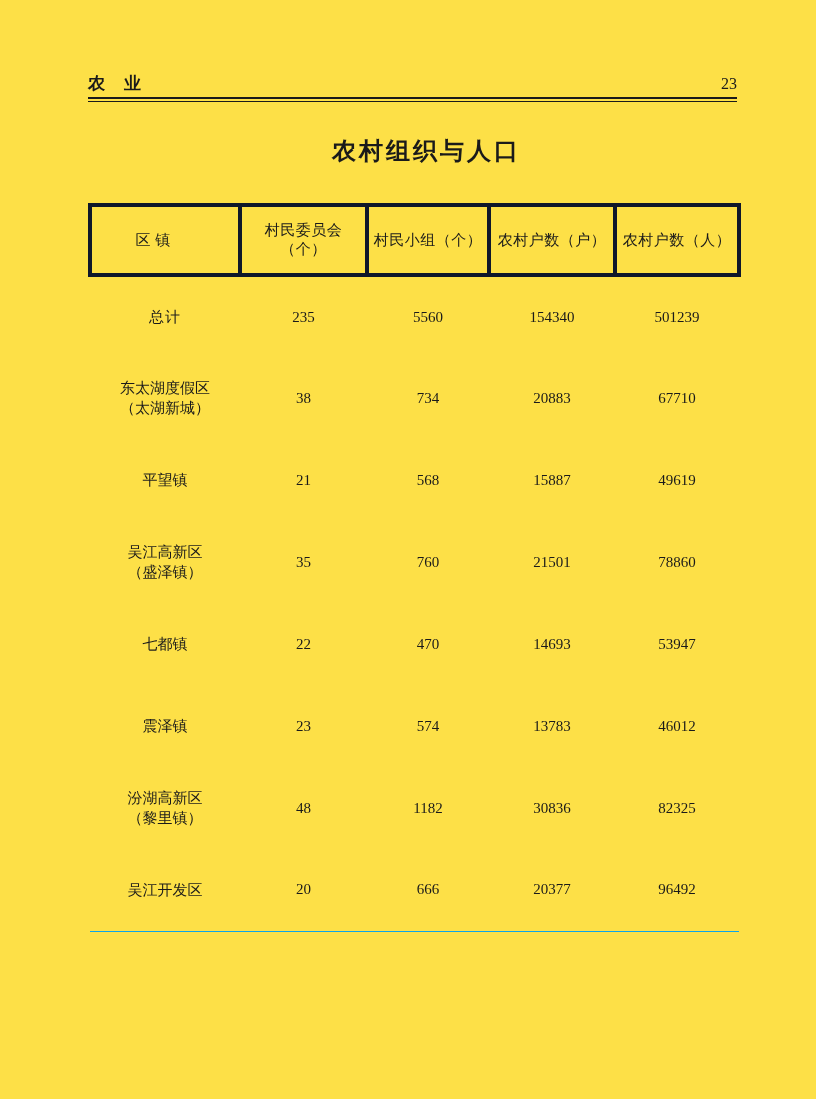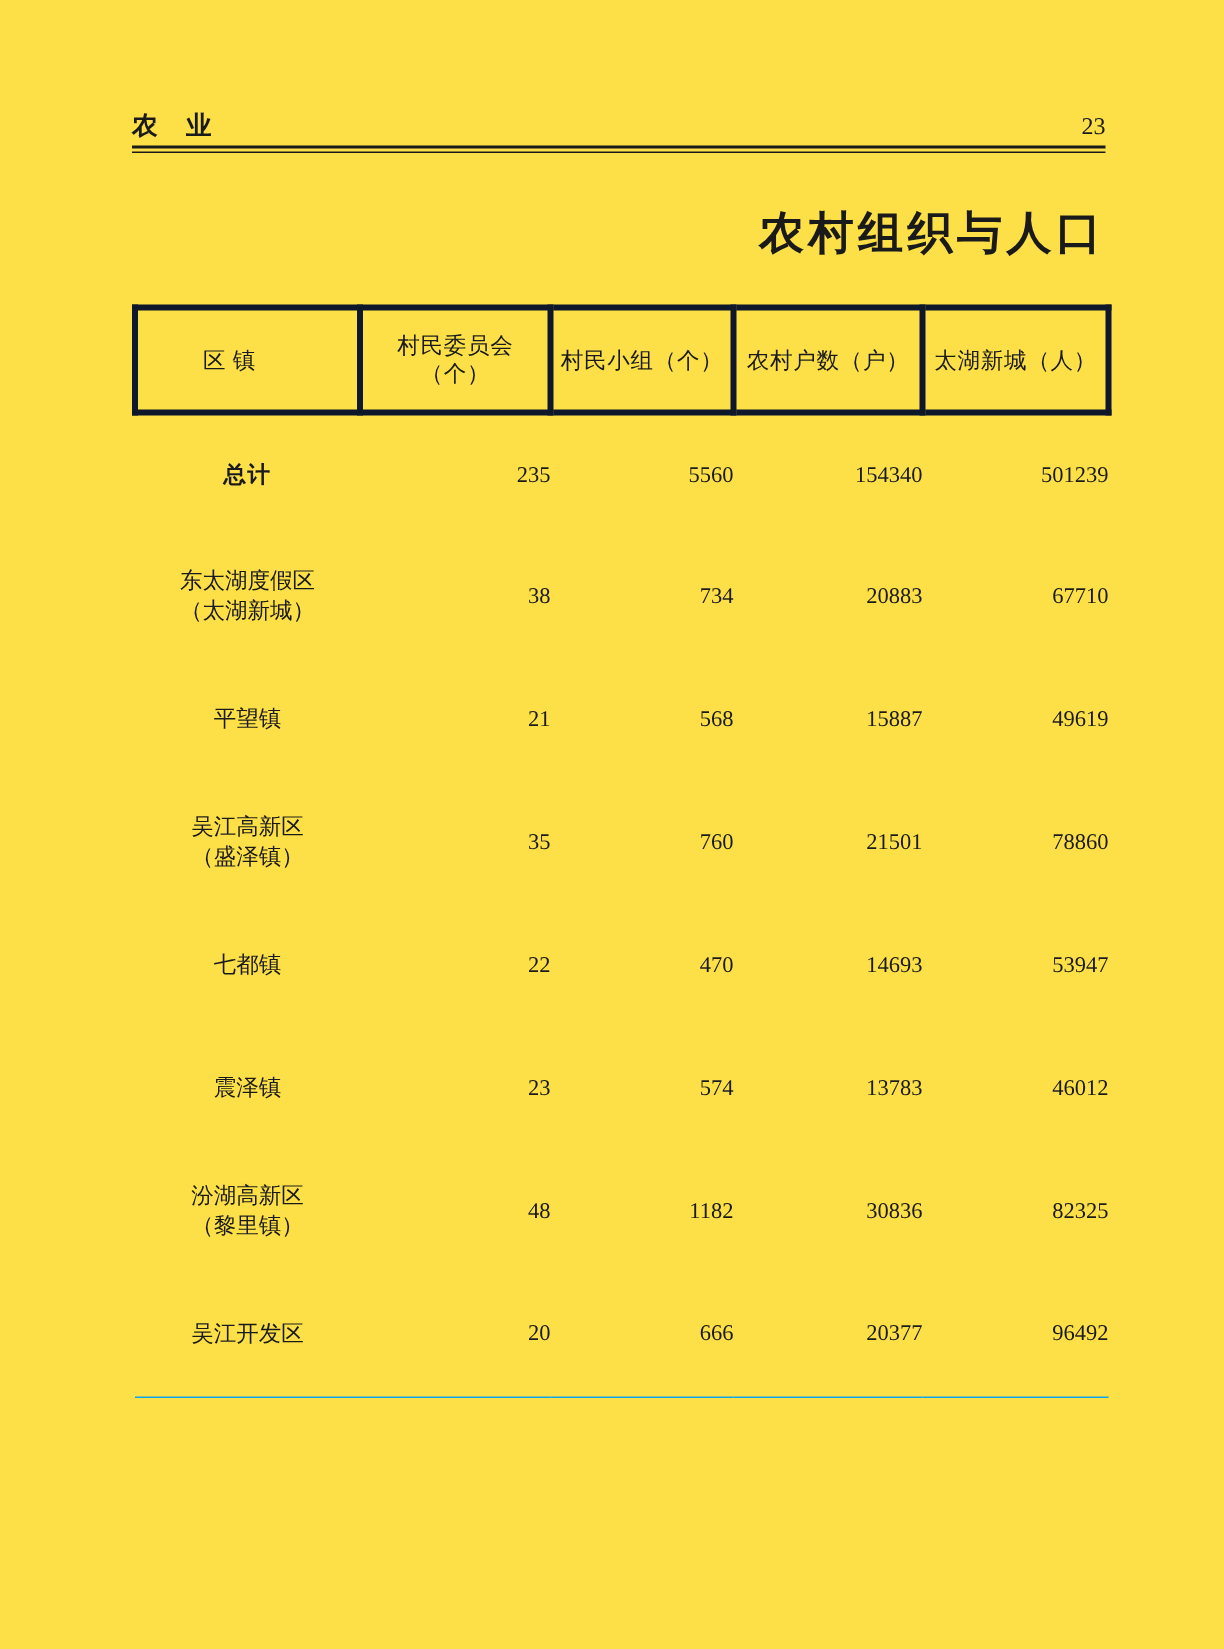--- a/index.html
+++ b/index.html
@@ -50,23 +50,23 @@
     border-top: 2px solid #1a1a1a;
     border-bottom: 1px solid #1a1a1a;
   }
   
   .doc-title {
     position: absolute;
     top: 135px;
     left: 0;
     width: 649px;
     margin: 0;
-    text-align: right;
+    text-align: center;
     text-indent: 28px;
-    font-size: 30px;
+    font-size: 24px;
     font-weight: bold;
     letter-spacing: 3px;
     white-space: nowrap;
   }
   
   table.stat-table {
     position: absolute;
     top: 203px;
     left: 0;
     width: 649px;
@@ -90,22 +90,22 @@
     vertical-align: middle;
     padding: 0;
   }
   .stat-table tbody tr:last-child td { border-bottom: 1px solid #0ea5e9; }
   td.label {
     text-align: center;
     padding-right: 24px;
     white-space: pre-line;
     line-height: 20px;
   }
-  tr.total td.label { font-weight: bold; letter-spacing: 1px; }
-  td.num { text-align: right; font-variant-numeric: lining-nums; }
+  tr.total td.label { font-weight: normal; letter-spacing: 1px; }
+  td.num { text-align: center; font-variant-numeric: lining-nums; }
   td.n1 { padding-right: 60px; }
   td.n2 { padding-right: 56px; }
   td.n3 { padding-right: 40px; }
   td.n4 { padding-right: 40px; }
 </style>
 </head>
 <body>
 
 <div class="page">
   <div class="content">
@@ -125,21 +125,21 @@
         <col style="width:122px">
         <col style="width:126px">
         <col style="width:124px">
       </colgroup>
       <thead>
         <tr>
           <th class="first">区 镇</th>
           <th>村民委员会（个）</th>
           <th>村民小组（个）</th>
           <th>农村户数（户）</th>
-          <th>太湖新城（人）</th>
+          <th>农村户数（人）</th>
         </tr>
       </thead>
       <tbody>
         <tr class="total">
           <td class="label">总计</td>
           <td class="num n1">235</td>
           <td class="num n2">5560</td>
           <td class="num n3">154340</td>
           <td class="num n4">501239</td>
         </tr>

